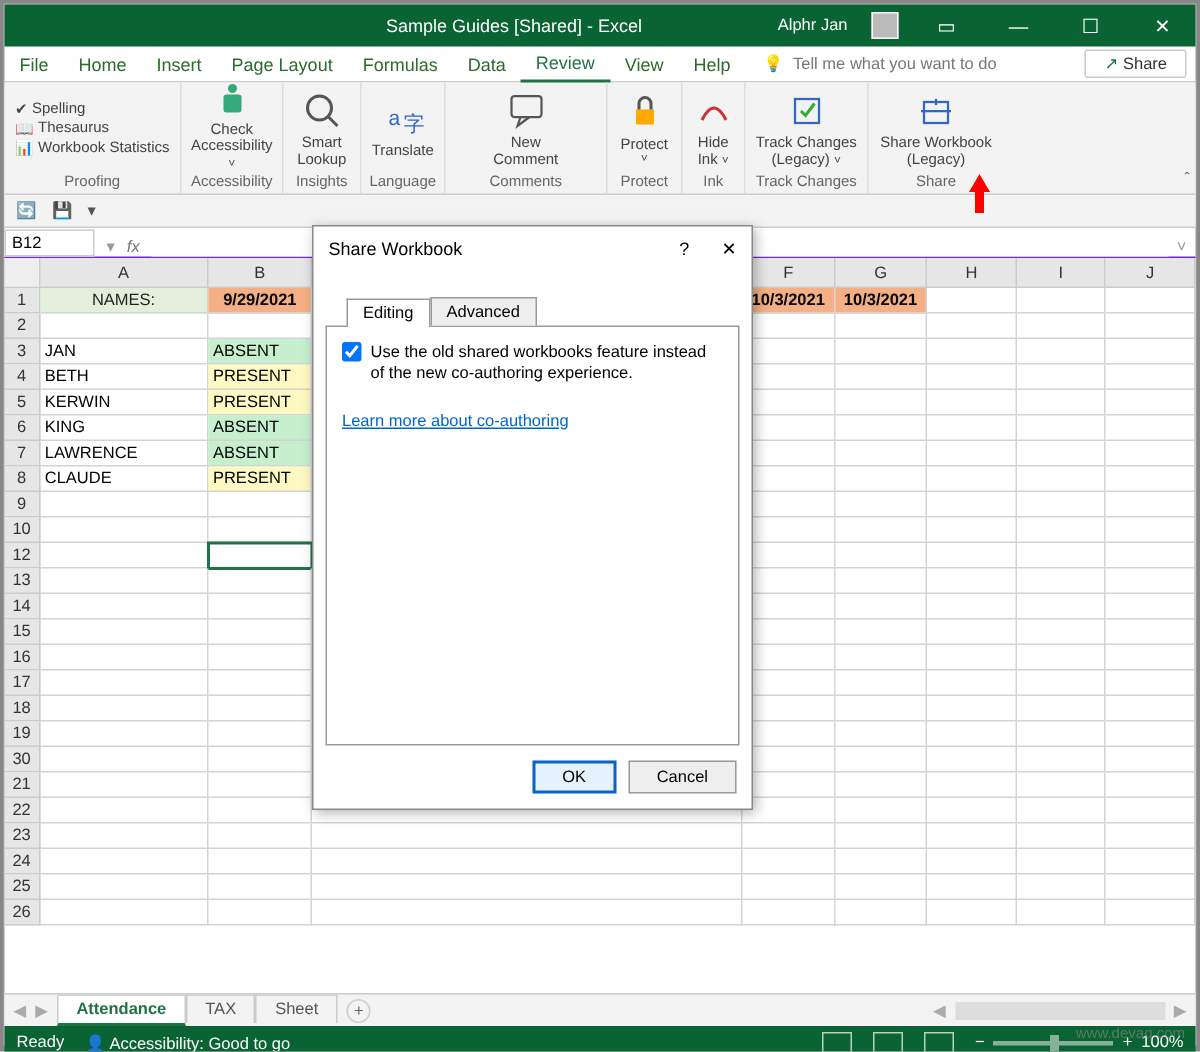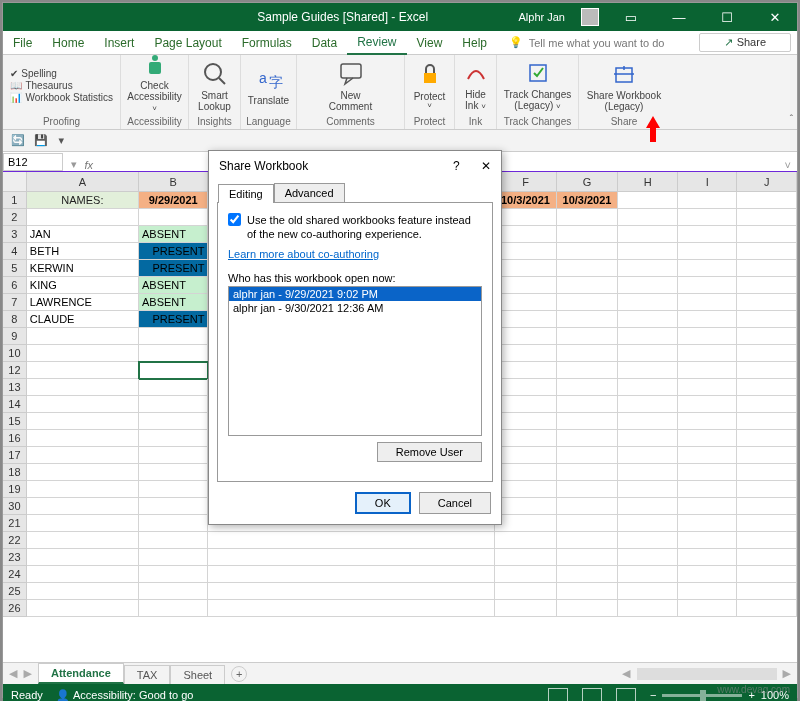--- a/index.html
+++ b/index.html
@@ -9,21 +9,21 @@
 .titlebar .left{flex:1}
 .titlebar .center{flex:2;text-align:center}
 .titlebar .right{display:flex;align-items:center;gap:4px}
 .titlebar .user{display:flex;align-items:center;gap:16px;font-size:11px;padding:0 6px}
 .avatar{width:18px;height:18px;background:#bbb;border:1px solid #fff}
 .winbtn{width:44px;height:28px;display:flex;align-items:center;justify-content:center;color:#fff;font-size:13px}
 .menubar{height:24px;display:flex;align-items:center;border-bottom:1px solid #ccc;font-size:12px}
 .menubar .tab{padding:4px 10px;color:#2b6b2b;cursor:pointer}
 .menubar .tab.active{border-bottom:2px solid #217346;color:#217346}
 .menubar .tellme{flex:1;display:flex;align-items:center;gap:6px;color:#777;font-size:11px;padding-left:12px}
-.sharebtn{border:1px solid #ccc;padding:2px 24px;margin:0 6px;font-size:11px;border-radius:2px;color:#333}
+.sharebtn{border:1px solid #ccc;padding:2px 12px;margin:0 6px;font-size:11px;border-radius:2px;color:#333}
 .ribbon{height:75px;background:#f3f3f3;border-bottom:1px solid #ccc;display:flex;font-size:10px;color:#444}
 .grp{border-right:1px solid #ddd;padding:2px 6px;display:flex;flex-direction:column;align-items:center;justify-content:flex-end;text-align:center}
 .grp .lbl{font-size:10px;color:#666;padding-top:2px}
 .grp .items{flex:1;display:flex;align-items:center;gap:4px}
 .bigicon{width:40px;display:flex;flex-direction:column;align-items:center;font-size:10px;line-height:1.1}
 .bigicon svg{width:28px;height:28px;margin-bottom:2px}
 .smallcol{display:flex;flex-direction:column;align-items:flex-start;gap:1px;font-size:10px}
 .smallcol div{display:flex;align-items:center;gap:3px}
 .qat{height:22px;background:#f3f3f3;border-bottom:1px solid #ccc;display:flex;align-items:center;gap:10px;padding:0 8px;font-size:11px;color:#555}
 .namebox{height:20px;border-bottom:1px solid #6d28d9;display:flex;align-items:flex-end;font-size:11px}
@@ -36,43 +36,43 @@
 .ch{border-right:1px solid #ccc;text-align:center;line-height:20px}
 .rows{display:flex;flex-direction:column}
 .row{display:flex;height:17px;font-size:11px}
 .rh{width:24px;background:#e6e6e6;border-right:1px solid #ccc;border-bottom:1px solid #ccc;text-align:center;line-height:17px;color:#333}
 .cell{border-right:1px solid #d4d4d4;border-bottom:1px solid #d4d4d4;padding:0 3px;line-height:17px;overflow:hidden;white-space:nowrap}
 .wA{width:113px}.wB{width:70px}.wF{width:62px}.wG{width:62px}.wH{width:60px}.wI{width:60px}.wJ{width:60px}
 .spacer{width:289px;border-right:1px solid #d4d4d4;border-bottom:1px solid #d4d4d4}
 .hdr-orange{background:#f4b084;text-align:center;font-weight:bold}
 .hdr-name{background:#e2efda;text-align:center;font-weight:normal;color:#222}
 .absent{background:#c6efce;text-align:left}
-.present{background:#0369a1;text-align:right}
+.present{background:#fef9c3;text-align:left}
 .activecell{outline:2px solid #217346;outline-offset:-1px}
 .sheettabs{height:22px;background:#f3f3f3;border-top:1px solid #ccc;display:flex;align-items:center;font-size:11px;padding:0 6px;gap:6px}
-.stabs{display:flex;align-items:flex-end;gap:0}
+.stabs{display:flex;align-items:flex-start;gap:0}
 .stab{padding:3px 12px;border:1px solid #ccc;border-bottom:none;background:#fff;color:#217346;font-size:11px}
 .stab.active{font-weight:bold;border-bottom:2px solid #217346}
 .stab.in{background:#f3f3f3;color:#555}
 .statusbar{height:22px;background:#0a6332;color:#fff;display:flex;align-items:center;font-size:11px;padding:0 8px;gap:14px}
 .statusbar .sp{flex:1}
 .viewicon{width:20px;height:14px;border:1px solid #fff;opacity:.7}
 .zoom{display:flex;align-items:center;gap:6px;font-size:11px}
 .zslide{width:80px;height:3px;background:#fff;opacity:.5;position:relative}
 .zslide::after{content:'';position:absolute;top:-4px;left:38px;width:6px;height:11px;background:#fff}
 
 .dialog{position:absolute;top:150px;left:208px;width:294px;background:#fff;border:1px solid #888;box-shadow:2px 2px 8px rgba(0,0,0,.3);font-size:11px}
 .dtitle{height:30px;display:flex;align-items:center;justify-content:space-between;padding:0 10px;font-size:12px}
-.dtabs{display:flex;padding:0 9px;gap:0;margin-top:2px}
+.dtabs{display:flex;padding:0 22px;gap:0;margin-top:17px}
 .dtab{padding:3px 10px;border:1px solid #999;border-bottom:none;background:#fff;font-size:11px}
 .dtab.active{position:relative;top:1px;z-index:2}
 .dtab.in{background:#eee}
 .dbody{border:1px solid #999;margin:0 8px;padding:10px;min-height:280px}
 .chk{display:flex;align-items:flex-start;gap:6px;line-height:1.3}
-.link{color:#0066cc;text-decoration:underline;margin-top:6px;display:inline-block}
+.link{color:#0066cc;text-decoration:underline;margin-top:18px;display:inline-block}
 .who{margin-top:12px}
 .listbox{border:1px solid #999;height:150px;margin-top:2px;overflow:auto;font-size:11px;background:#fff}
 .listbox div{padding:1px 4px}
 .listbox .sel{background:#0a64c8;color:#fff}
 .dbtns{display:flex;justify-content:flex-end;gap:8px;padding:10px}
 .btn{border:1px solid #999;padding:3px 18px;background:#eee;font-size:11px}
 .btn.def{border:2px solid #0a64c8;background:#e5f1fb}
 .rmv{display:flex;justify-content:flex-end;margin-top:6px}
 .arrow{position:absolute;top:116px;left:646px;color:red;font-size:22px;font-weight:bold}
 .arrow svg{width:14px;height:26px}
@@ -597,30 +597,20 @@
   <div class="dtabs">
     <div class="dtab active">Editing</div>
     <div class="dtab in">Advanced</div>
   </div>
   <div class="dbody">
     <label class="chk">
       <input type="checkbox" checked="" style="">
       <span>Use the old shared workbooks feature instead of the new co-authoring experience.</span>
     </label>
     <a class="link">Learn more about co-authoring</a>
-    <div class="who">
-      <div>Who has this workbook open now:</div>
-      <div class="listbox">
-        <div class="sel">alphr jan - 9/29/2021 9:02 PM</div>
-        <div>alphr jan - 9/30/2021 12:36 AM</div>
-      </div>
-      <div class="rmv">
-          <button class="btn">Remove User</button>
-        </div>
-    </div>
   </div>
   <div class="dbtns">
     <button class="btn def">OK</button>
     <button class="btn">Cancel</button>
   </div>
 </div>
 
 <div class="watermark">www.devaq.com</div>
 
 </body></html>

